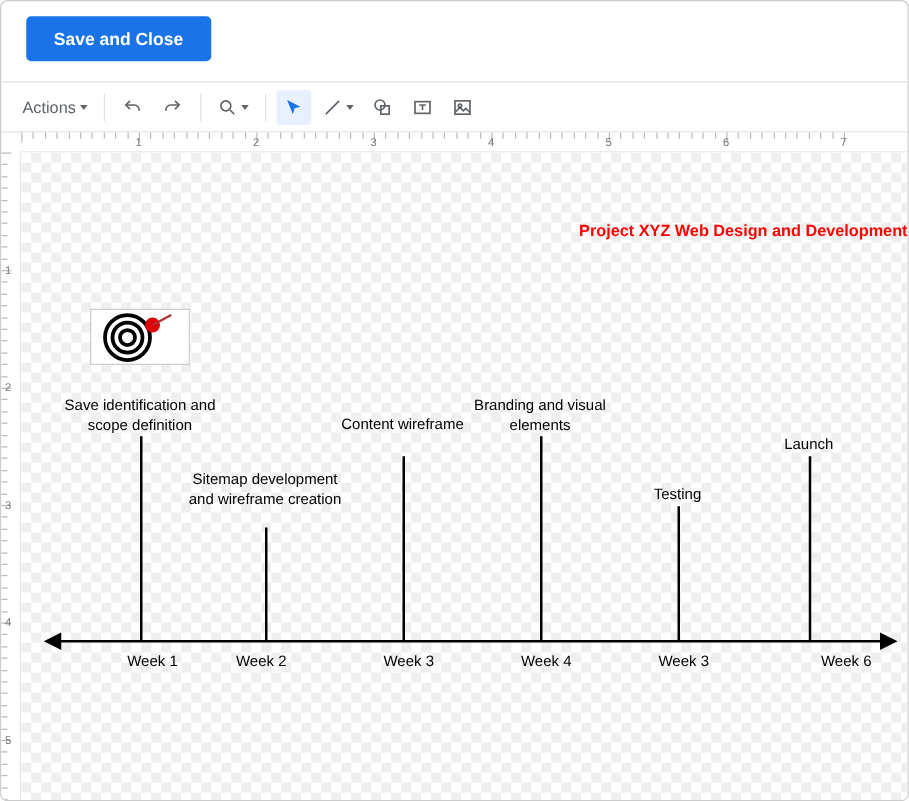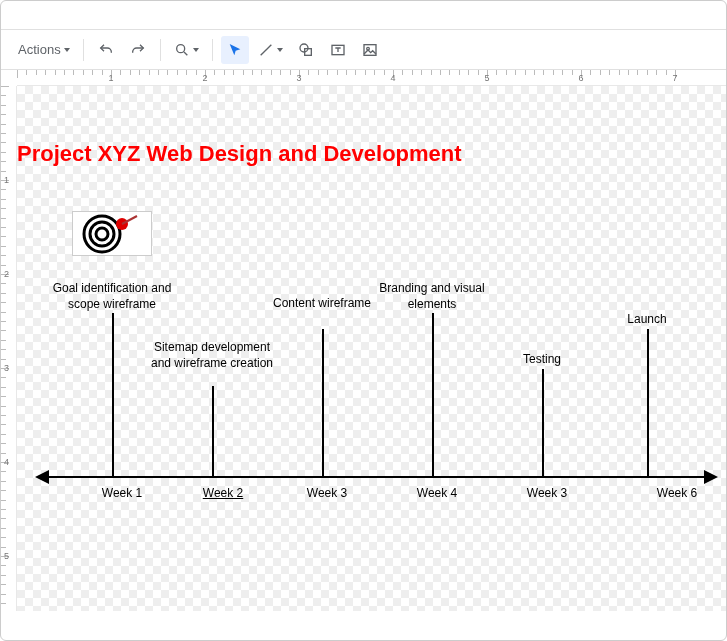--- a/index.html
+++ b/index.html
@@ -128,22 +128,22 @@
     background-size: 16px 16px;
     background-position: 0 0, 0 8px, 8px -8px, -8px 0;
     background-color:#fff;
   }
 
   
   .drawing-title {
     position:absolute;
     top:55px;
     left:0; right:0;
-    text-align:left;
-    font-size:22px;
+    text-align:right;
+    font-size:13px;
     font-weight:700;
     color:#ff0000;
   }
 
   .target-img {
     position:absolute;
     top:125px; left:55px;
     width:80px; height:45px;
     background:#fff;
     border:1px solid #ccc;
@@ -193,20 +193,21 @@
     top:400px;
     font-size:12px;
     color:#000;
     transform:translateX(-50%);
   }
 </style>
 </head>
 <body>
 
 <div class="header">
+  <button class="save-btn">Save and Close</button>
 </div>
 
 <div class="toolbar">
   <button class="tb-btn">
     <span>Actions</span>
     <span class="caret"></span>
   </button>
   <span class="tb-sep"></span>
 
   <button class="tb-btn">
@@ -422,21 +423,21 @@
         <circle cx="25" cy="20" r="6" fill="#fff" stroke="#000" stroke-width="3"></circle>
         <circle cx="45" cy="10" r="6" fill="#d00"></circle>
         <line x1="45" y1="10" x2="60" y2="2" stroke="#a33" stroke-width="2"></line>
       </svg>
     </div>
 
     <div class="timeline-axis"></div>
 
     <div id="milestones">
         <div class="milestone" style="left: 95px; top: 0px;">
-          <span class="label" style="position: absolute; top: 195px;">Goal identification and scope wireframe</span>
+          <span class="label" style="position: absolute; top: 195px;">Save identification and scope definition</span>
           <div class="stem" style="top: 227px; height: 163px;"></div>
         </div>
         <div class="milestone" style="left: 195px; top: 0px;">
           <span class="label" style="position: absolute; top: 254px;">Sitemap development and wireframe creation</span>
           <div class="stem" style="top: 300px; height: 90px;"></div>
         </div>
         <div class="milestone" style="left: 305px; top: 0px;">
           <span class="label" style="position: absolute; top: 210px;">Content wireframe</span>
           <div class="stem" style="top: 243px; height: 147px;"></div>
         </div>
@@ -448,20 +449,20 @@
           <span class="label" style="position: absolute; top: 266px;">Testing</span>
           <div class="stem" style="top: 283px; height: 107px;"></div>
         </div>
         <div class="milestone" style="left: 630px; top: 0px;">
           <span class="label" style="position: absolute; top: 226px;">Launch</span>
           <div class="stem" style="top: 243px; height: 147px;"></div>
         </div>
       </div>
     <div id="weeks">
         <div class="week-label" style="left: 105px;">Week 1</div>
-        <div class="week-label" style="left: 206px; text-decoration: underline;">Week 2</div>
+        <div class="week-label" style="left: 192px;">Week 2</div>
         <div class="week-label" style="left: 310px;">Week 3</div>
         <div class="week-label" style="left: 420px;">Week 4</div>
         <div class="week-label" style="left: 530px;">Week 3</div>
         <div class="week-label" style="left: 660px;">Week 6</div>
       </div>
   </div>
 </div>
 
 </body></html>

